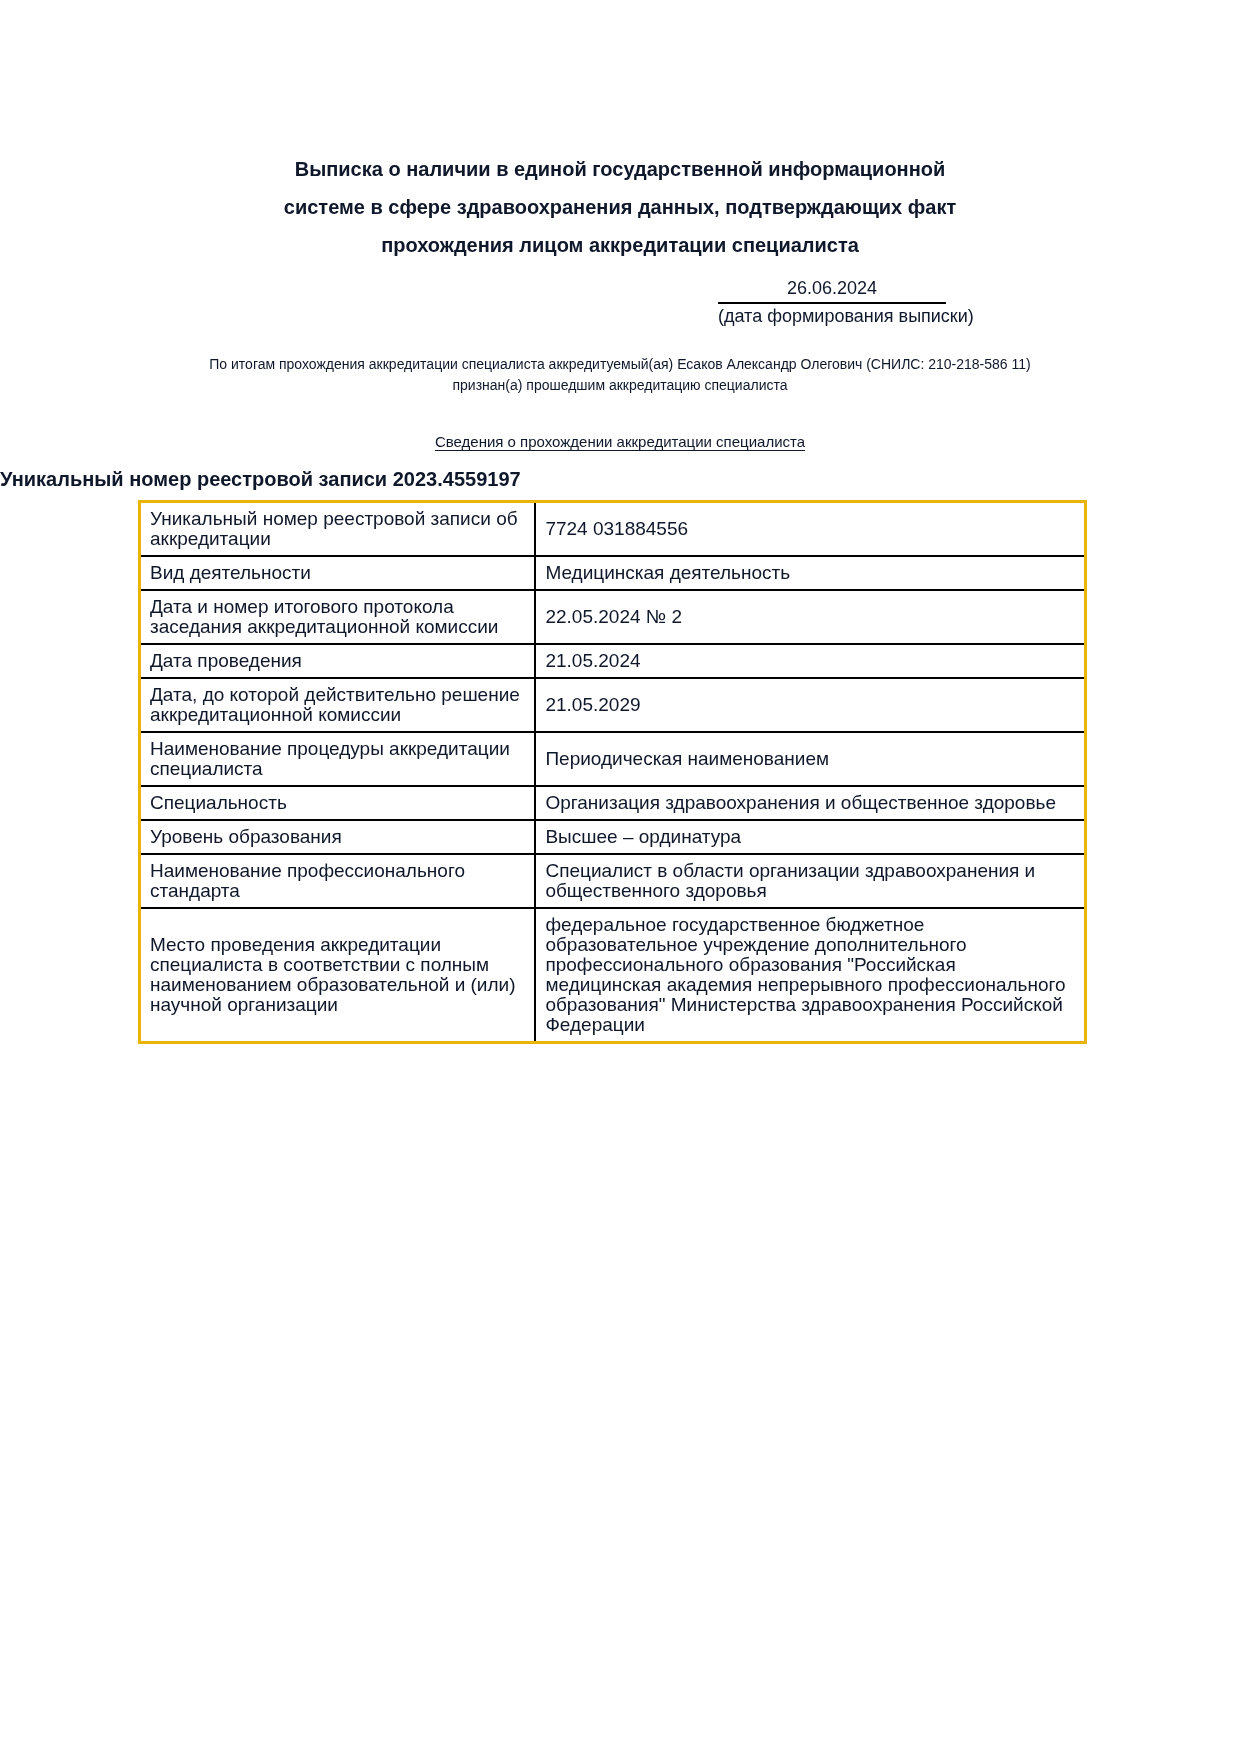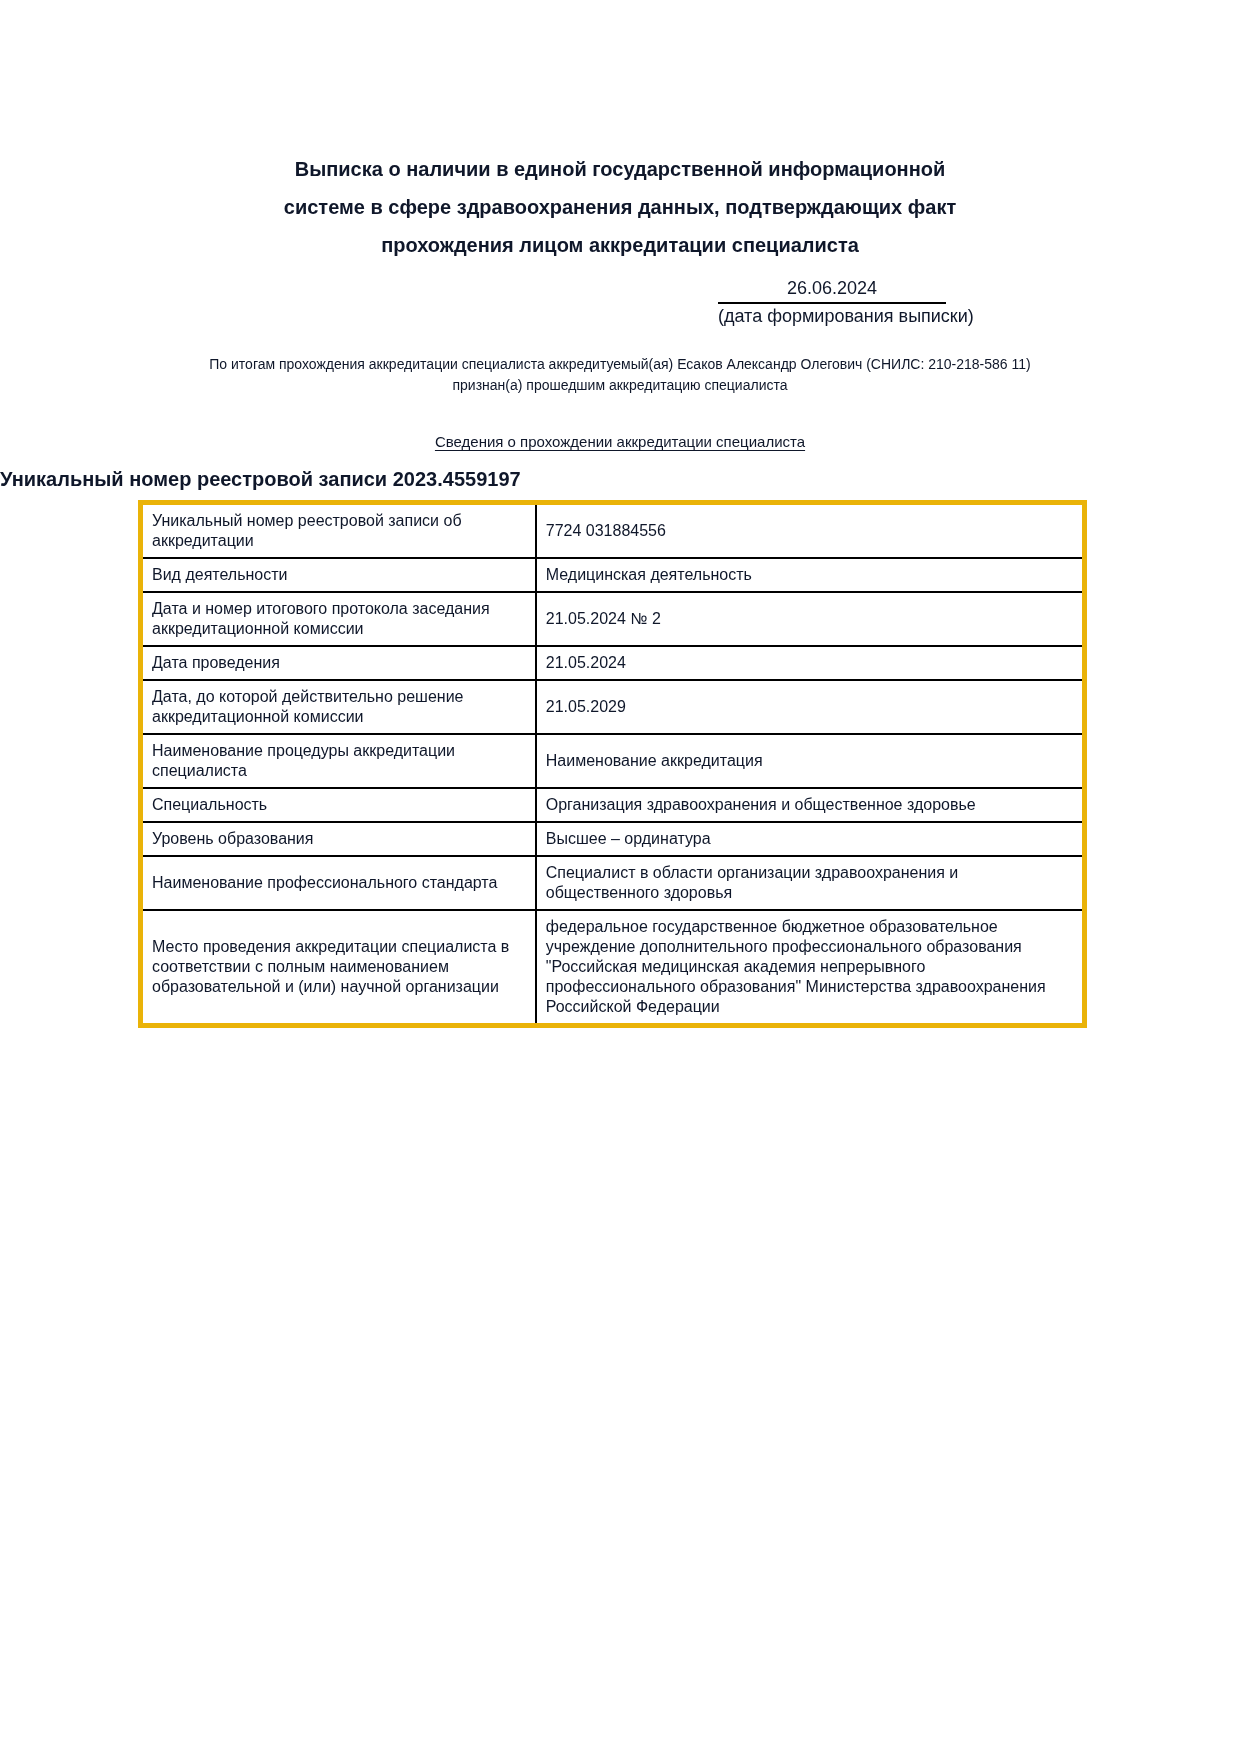--- a/index.html
+++ b/index.html
@@ -55,23 +55,23 @@
     text-align: left;
     font-size: 20px;
     font-weight: bold;
     line-height: 24px;
   }
   table.acc-table {
     margin-top: 9px;
     margin-left: 138px;
     width: 949px;
     border-collapse: collapse;
-    border: 5px solid #eab308;
+    border: 3px solid #eab308;
     table-layout: fixed;
-    font-size: 16px;
+    font-size: 19px;
     line-height: 20px;
   }
   table.acc-table td {
     border: 2px solid #000;
     vertical-align: middle;
     padding: 6px 9px;
     word-wrap: break-word;
   }
   td.label-cell { width: 41.5%; }
   td.value-cell { width: 58.5%; }
@@ -106,33 +106,33 @@
         <tr>
           <td class="label-cell">Уникальный номер реестровой записи об аккредитации</td>
           <td class="value-cell">7724 031884556</td>
         </tr>
         <tr>
           <td class="label-cell">Вид деятельности</td>
           <td class="value-cell">Медицинская деятельность</td>
         </tr>
         <tr>
           <td class="label-cell">Дата и номер итогового протокола заседания аккредитационной комиссии</td>
-          <td class="value-cell">21.05.2024 № 2</td>
+          <td class="value-cell">22.05.2024 № 2</td>
         </tr>
         <tr>
           <td class="label-cell">Дата проведения</td>
           <td class="value-cell">21.05.2024</td>
         </tr>
         <tr>
           <td class="label-cell">Дата, до которой действительно решение аккредитационной комиссии</td>
           <td class="value-cell">21.05.2029</td>
         </tr>
         <tr>
           <td class="label-cell">Наименование процедуры аккредитации специалиста</td>
-          <td class="value-cell">Наименование аккредитация</td>
+          <td class="value-cell">Периодическая наименованием</td>
         </tr>
         <tr>
           <td class="label-cell">Специальность</td>
           <td class="value-cell">Организация здравоохранения и общественное здоровье</td>
         </tr>
         <tr>
           <td class="label-cell">Уровень образования</td>
           <td class="value-cell">Высшее – ординатура</td>
         </tr>
         <tr>

